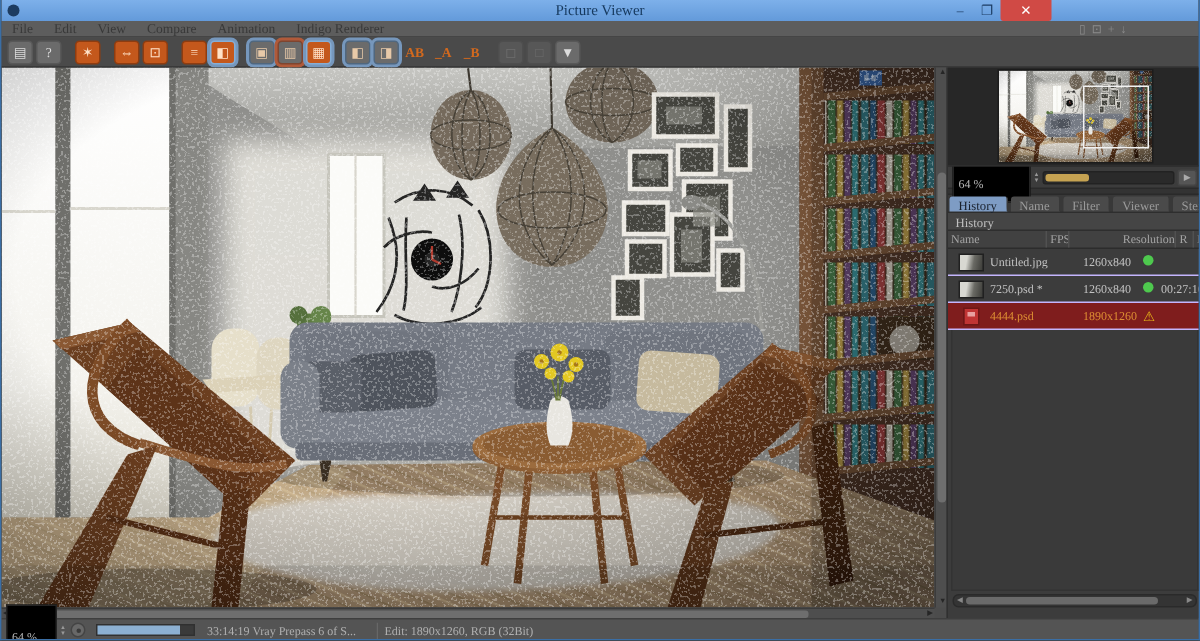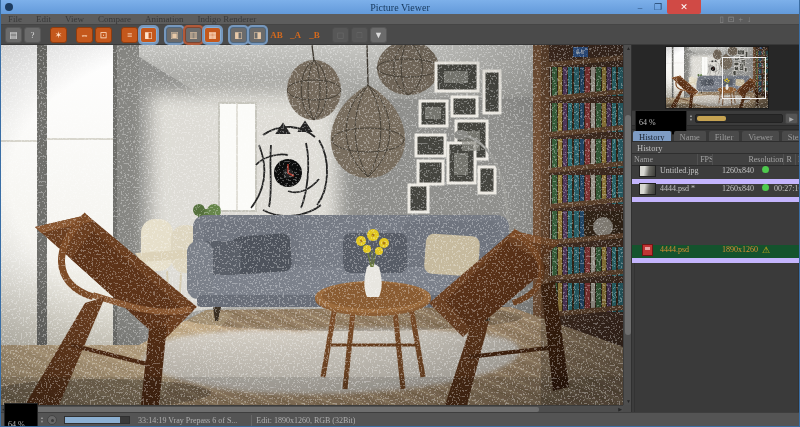--- a/index.html
+++ b/index.html
@@ -53,22 +53,22 @@
   .zfield{width:52px;}
   .stepper{display:flex;flex-direction:column;font-size:4px;color:#999;line-height:4px;}
   .slider{position:relative;flex:1;height:9px;background:#2a2a2a;border:1px solid #222;border-radius:2px;}
   .sliderfill{position:absolute;left:1px;top:1px;bottom:1px;background:#c6a352;border-radius:2px;}
   .sbtn{width:13px;height:11px;background:#555;border:1px solid #444;border-radius:2px;color:#aaa;
     font-size:6px;display:flex;align-items:center;justify-content:center;}
   .sectionbar{height:12px;background:#454545;border-bottom:1px solid #2e2e2e;color:#c0c0c0;font-size:8.5px;padding:1px 5px 0;}
   .thead{display:flex;height:12px;background:#414141;border-bottom:1px solid #2c2c2c;color:#a4a4a4;font-size:8px;}
   .thead div{padding:1px 2px 0;border-right:1px solid #515151;overflow:hidden;white-space:nowrap;}
   .c-name{width:70px;} .c-fps{width:16px;} .c-res{width:40px;margin-left:33px;} .c-r{width:12px;} .c-render{flex:1;}
-  .hrow{display:flex;height:18px;font-size:8px;color:#c2c2c2;border-bottom:5px solid #c4b5fd;}
-  .hrow.selected{background:#14532d;color:#dd8f33;margin-top:43px;}
+  .hrow{display:flex;align-items:center;height:18px;font-size:8px;color:#c2c2c2;border-bottom:1px solid #c4b5fd;}
+  .hrow.selected{background:#7f1d1d;color:#dd8f33;}
   .hrow .cell{padding:0 2px;overflow:hidden;white-space:nowrap;}
   .rowthumb{width:15px;height:10px;background:linear-gradient(100deg,#d8d8d2 30%,#6a6a64 60%,#3c3c38);outline:1px solid #202020;margin:0 3px 0 8px;flex:0 0 15px;}
   .rowred{width:9px;height:10px;background:#c03434;outline:1px solid #6e1616;margin:0 6px 0 11px;flex:0 0 9px;position:relative;}
   .rowred:after{content:"";position:absolute;left:2px;top:2px;width:5px;height:3px;background:#e8a0a0;}
   .dot{width:7px;height:7px;border-radius:50%;display:inline-block;}
   .listarea{height:174px;border:1px solid #333;border-top:none;margin:0 2px;background:#3a3a3a;}
   .rp-hscroll{position:relative;height:9px;margin:2px 3px 0;background:#343434;border:1px solid #2a2a2a;border-radius:4px;}
   .rp-hthumb{position:absolute;left:8px;top:1px;height:5px;width:128px;background:#6a6a6a;border-radius:3px;}
   .rp-arrow{position:absolute;top:0;font-size:5px;color:#888;line-height:8px;}
   
@@ -428,21 +428,21 @@
         <div class="hrow">
           <div class="rowthumb"></div>
           <div class="cell" style="width: 46px;">Untitled.jpg</div>
           <div class="cell" style="width: 16px;"></div>
           <div class="cell" style="width: 40px;">1260x840</div>
           <div class="cell" style="width: 12px;"><span class="dot" style="background: rgb(78, 201, 78);"></span></div>
           <div class="cell" style="flex: 1 1 0%;"></div>
         </div>
         <div class="hrow">
           <div class="rowthumb"></div>
-          <div class="cell" style="width: 46px;">4444.psd *</div>
+          <div class="cell" style="width: 46px;">7250.psd *</div>
           <div class="cell" style="width: 16px;"></div>
           <div class="cell" style="width: 40px;">1260x840</div>
           <div class="cell" style="width: 12px;"><span class="dot" style="background: rgb(78, 201, 78);"></span></div>
           <div class="cell" style="flex: 1 1 0%;">00:27:16</div>
         </div>
         <div class="hrow selected">
           <div class="rowred"></div>
           <div class="cell" style="width: 46px;">4444.psd</div>
           <div class="cell" style="width: 16px;"></div>
           <div class="cell" style="width: 40px;">1890x1260</div>

